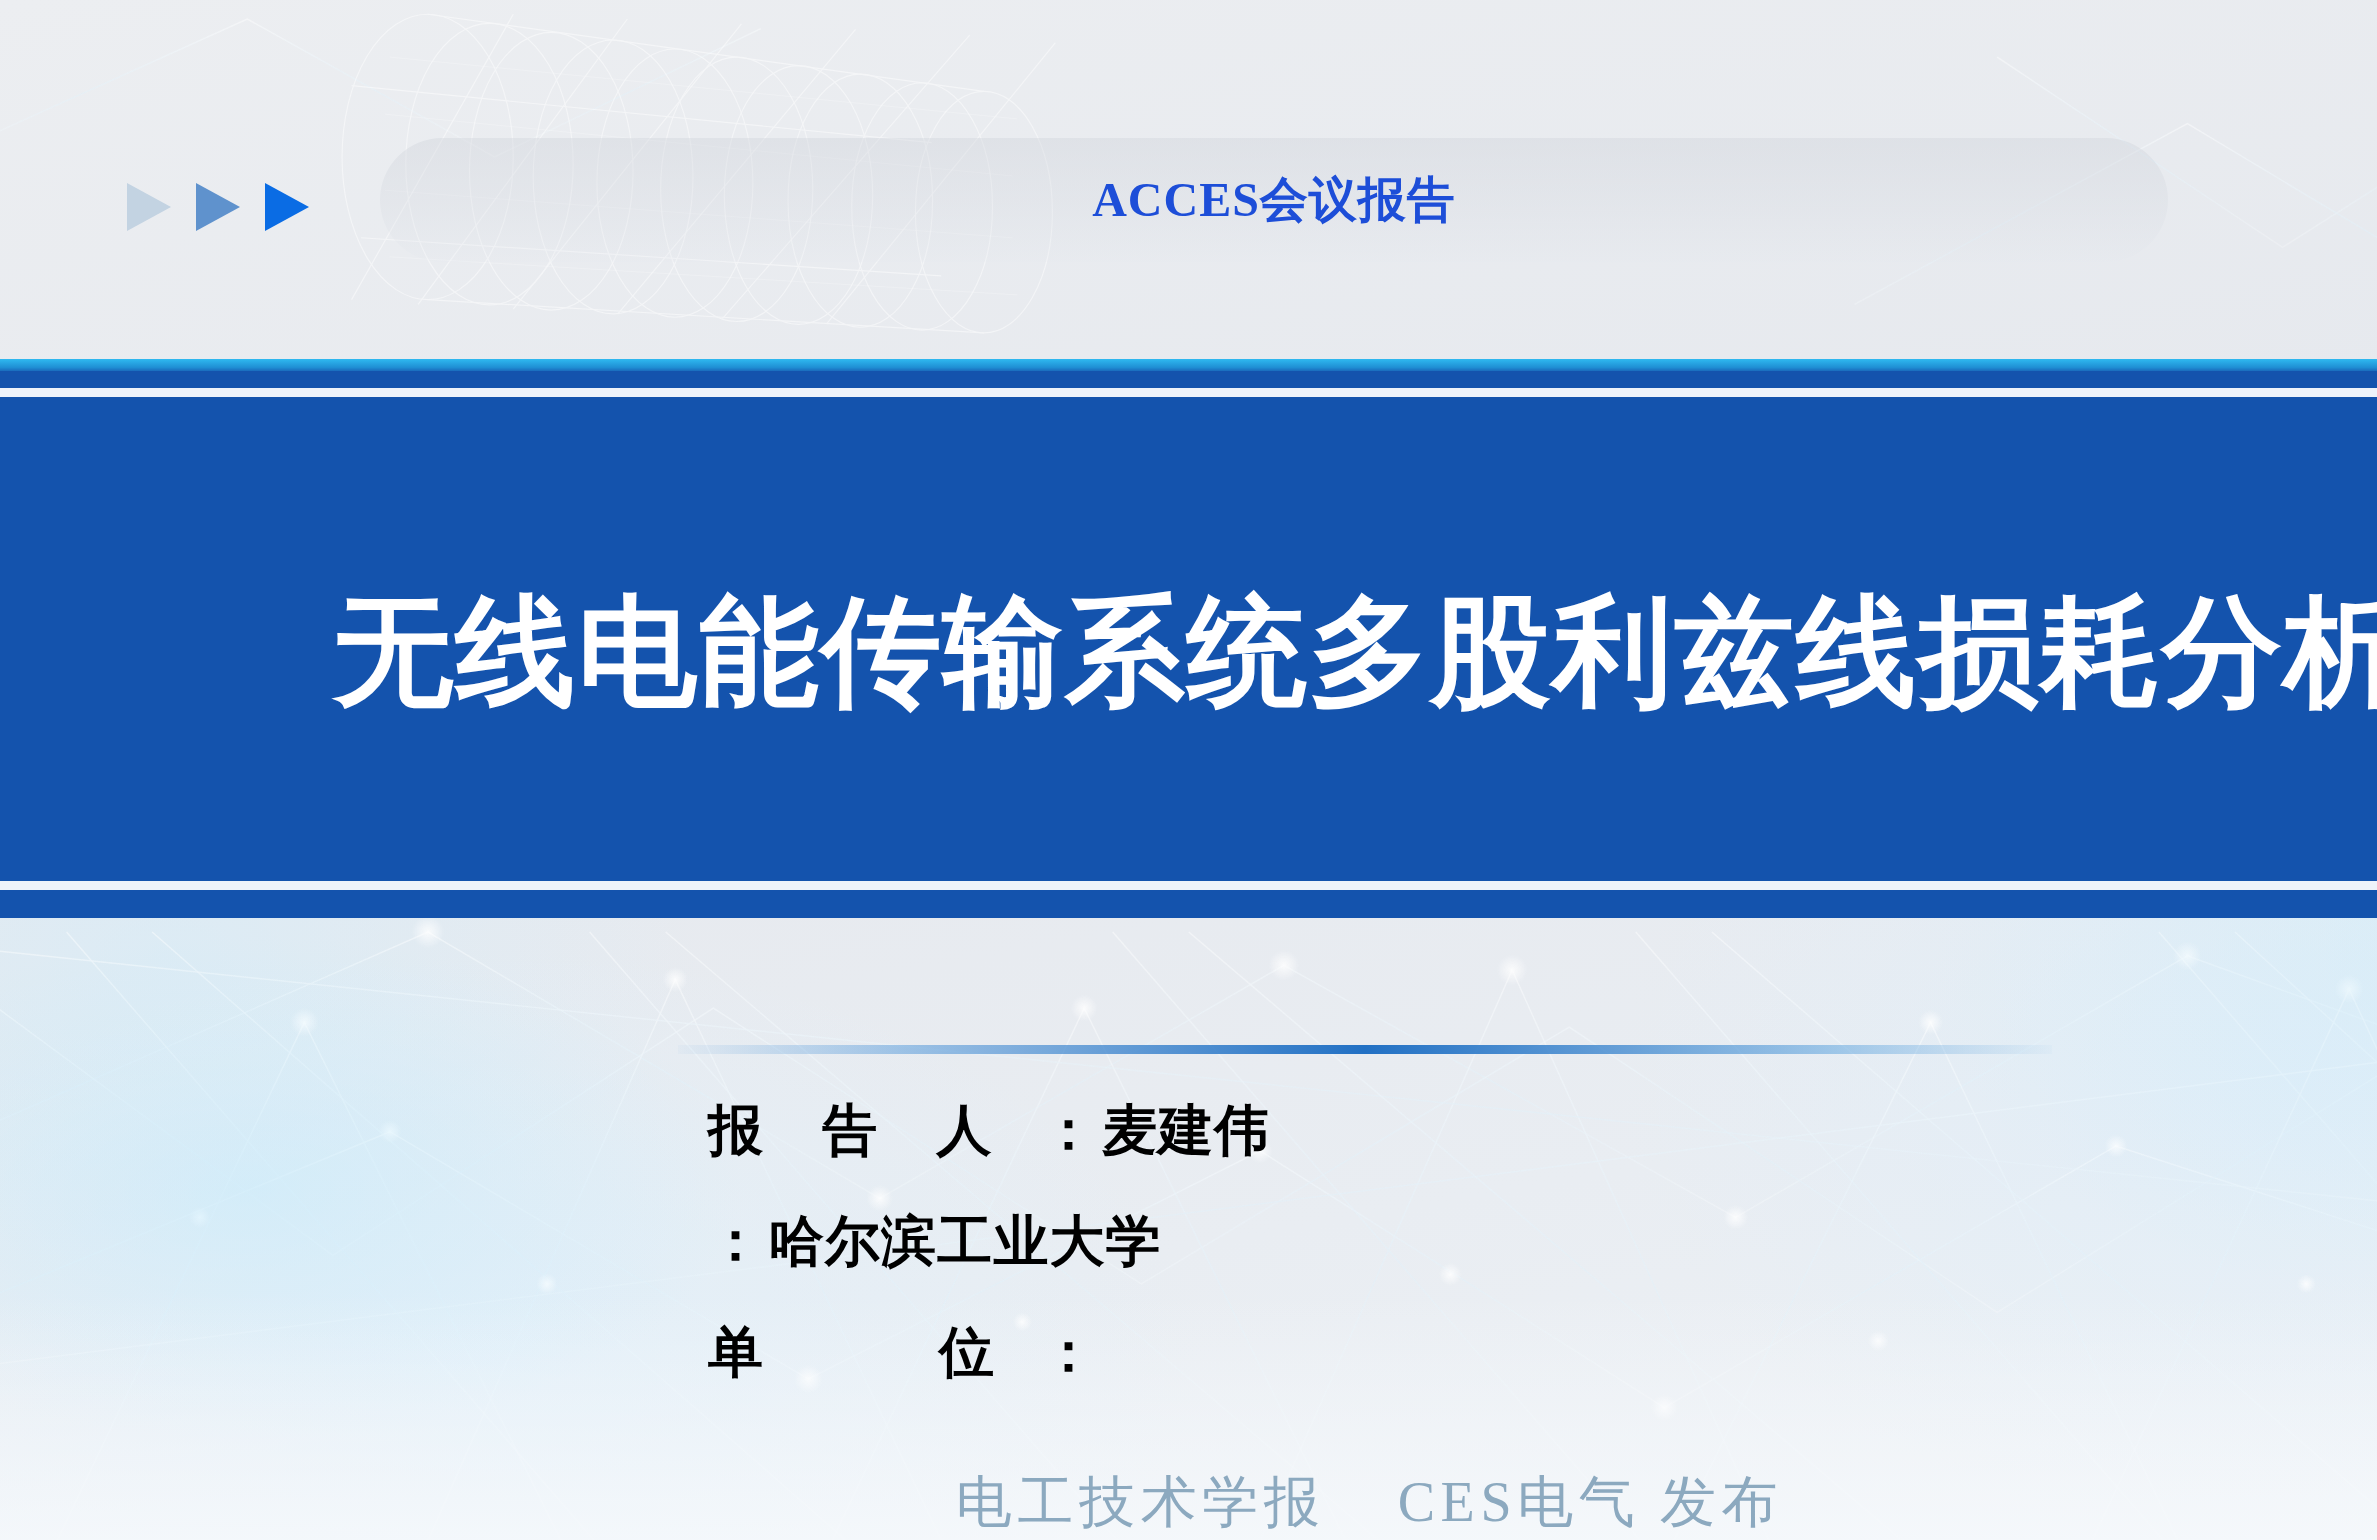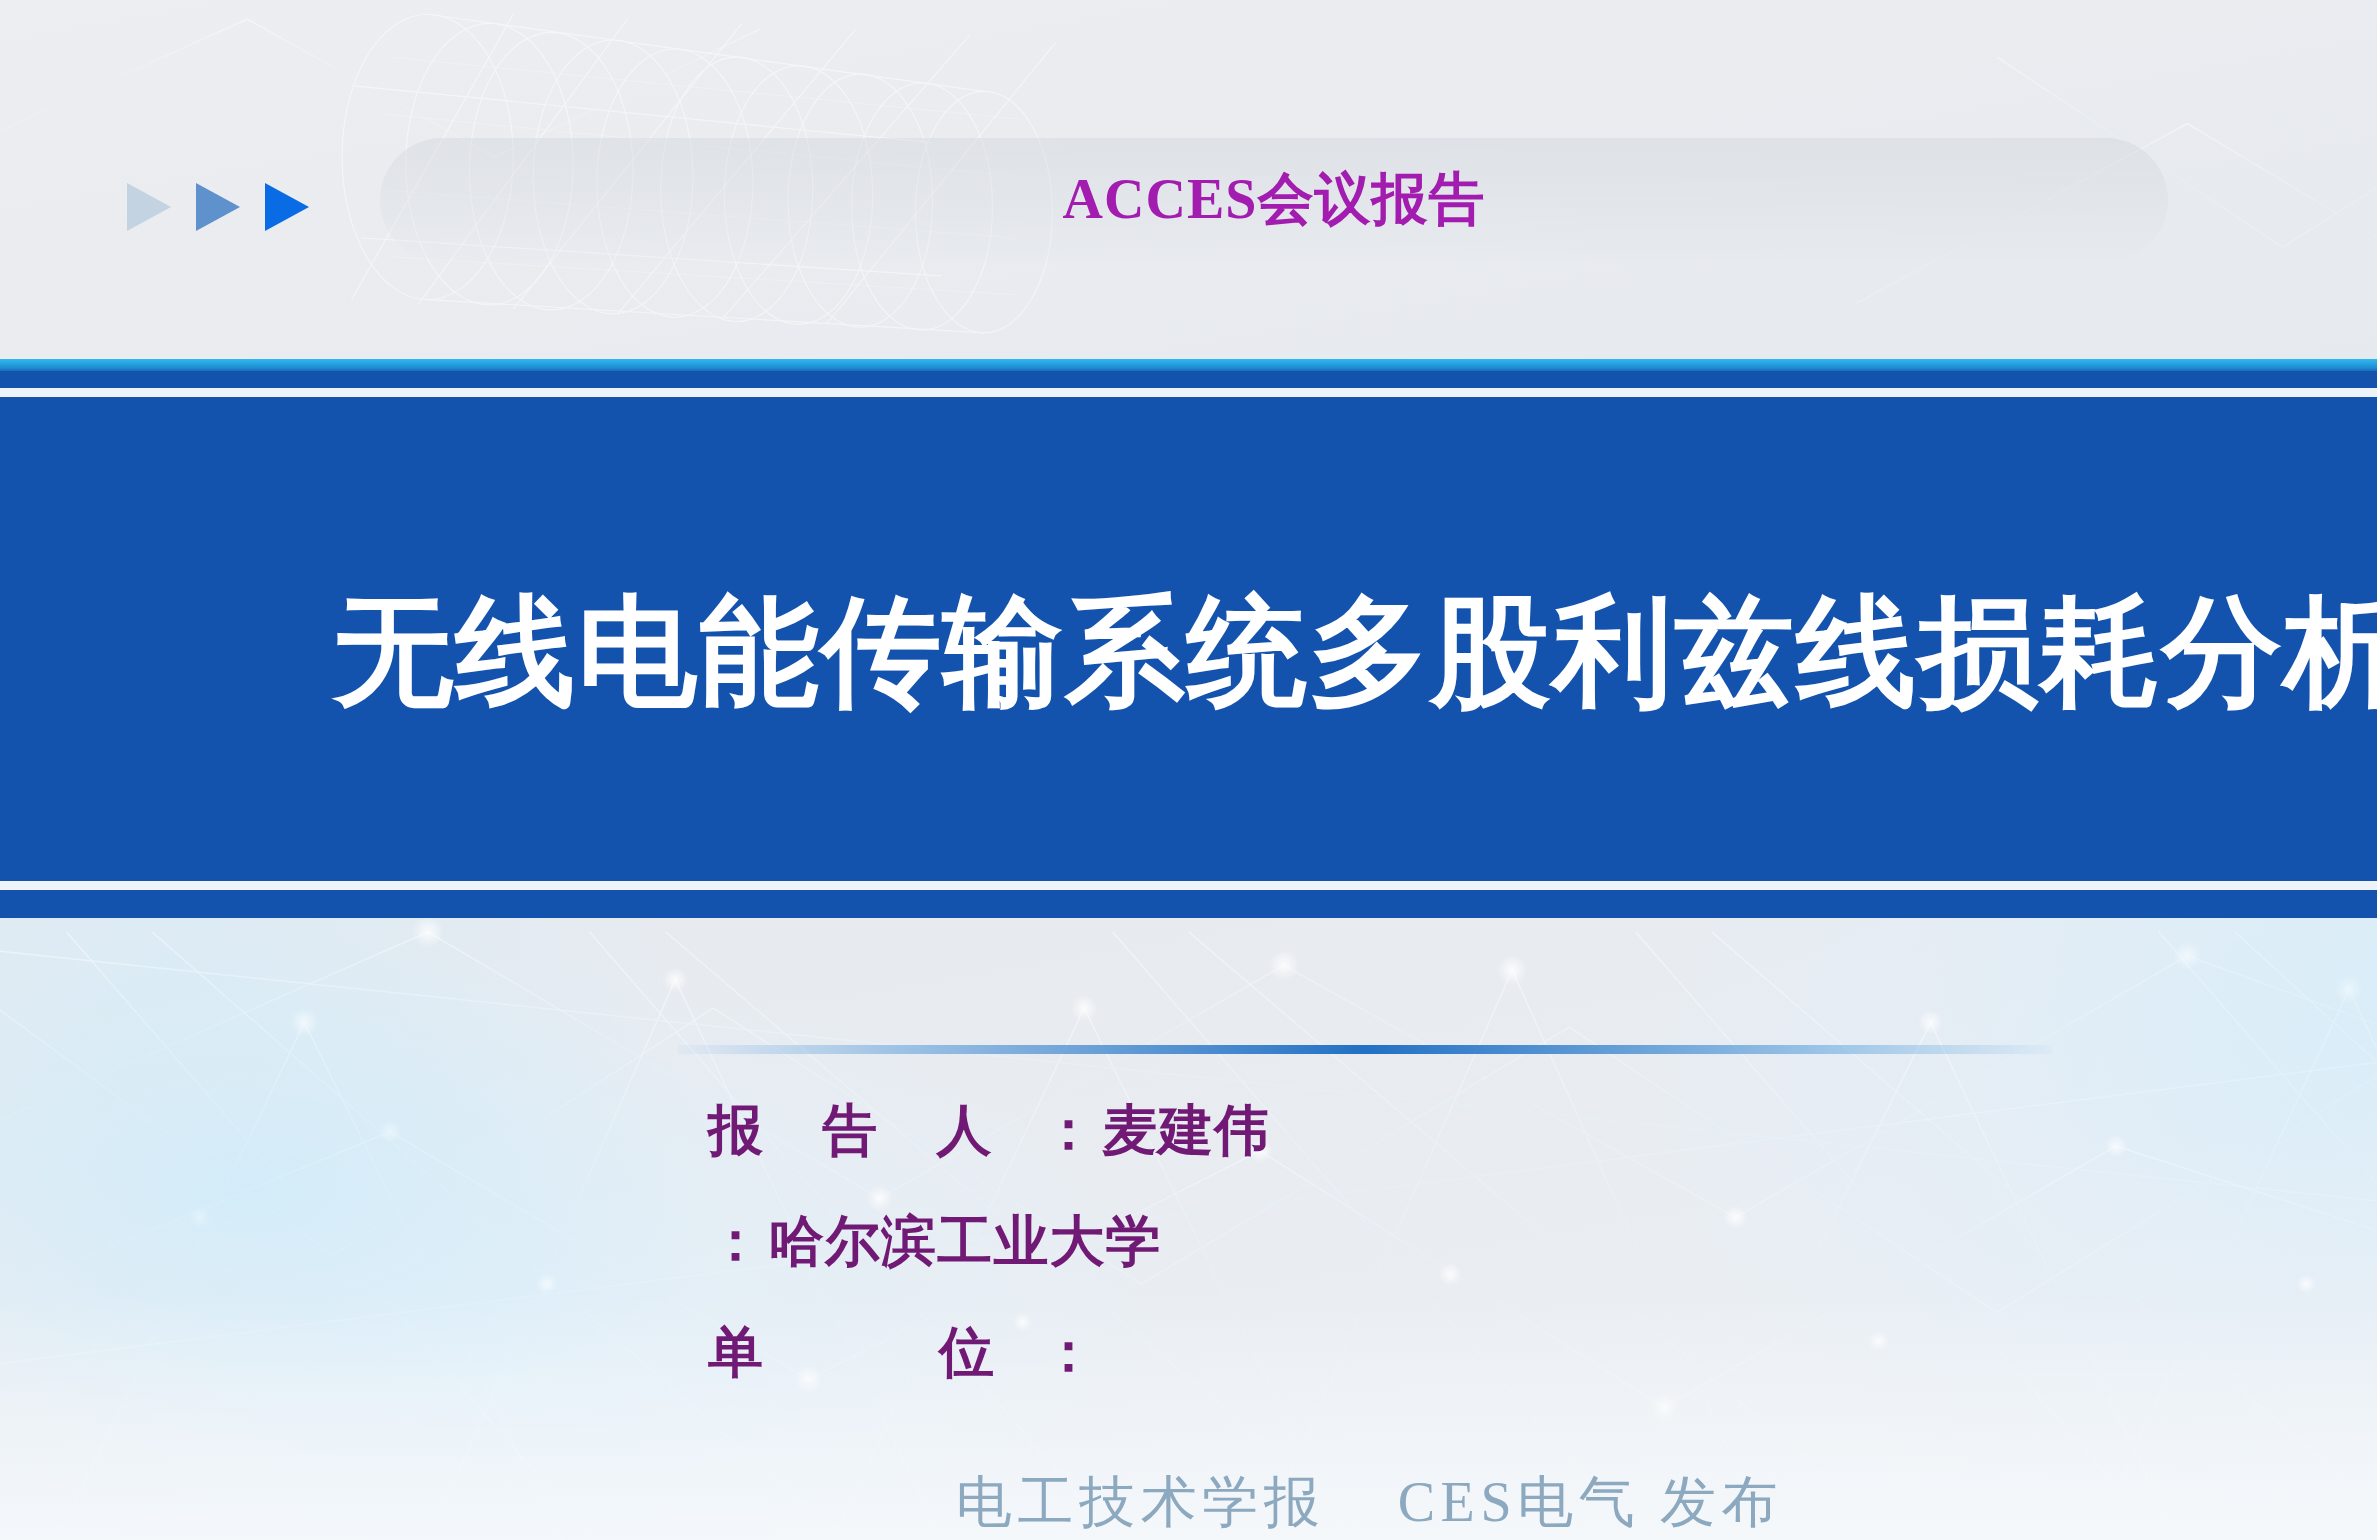--- a/index.html
+++ b/index.html
@@ -53,23 +53,23 @@
     border-radius: 62px;
     background: linear-gradient(to bottom, rgba(208,212,219,0.42) 0%, rgba(214,218,225,0.30) 55%, rgba(228,232,238,0.18) 100%);
   }
   .header-title {
     position: absolute;
     left: 380px; top: 138px;
     width: 1788px; height: 124px;
     display: flex; align-items: center; justify-content: center;
     font-family: "Liberation Serif", "DejaVu Serif", serif;
     font-weight: bold;
-    font-size: 56px;
+    font-size: 48px;
     letter-spacing: 1px;
-    color: #a21caf;
+    color: #1d4ed8;
     white-space: nowrap;
   }
 
   
   .arrows { position: absolute; top: 183px; display: flex; align-items: center; }
   .arrows-left  { left: 127px;  gap: 25px; }
   .tri {
     width: 0; height: 0;
     border-top: 24px solid transparent;
     border-bottom: 24px solid transparent;
@@ -128,21 +128,21 @@
   
   .info-block {
     position: absolute;
     left: 708px; top: 1094px;
     width: 1474px;
   }
   .info-row {
     display: flex;
     align-items: flex-end;
     margin-bottom: 37px;
-    color: #701a75;
+    color: #000000;
     font-weight: bold;
     font-size: 55px;
     white-space: nowrap;
   }
   .info-row:last-child { margin-bottom: 0; }
   .info-label {
     display: inline-block;
     width: 333px;
     letter-spacing: 0.40em;
   }

